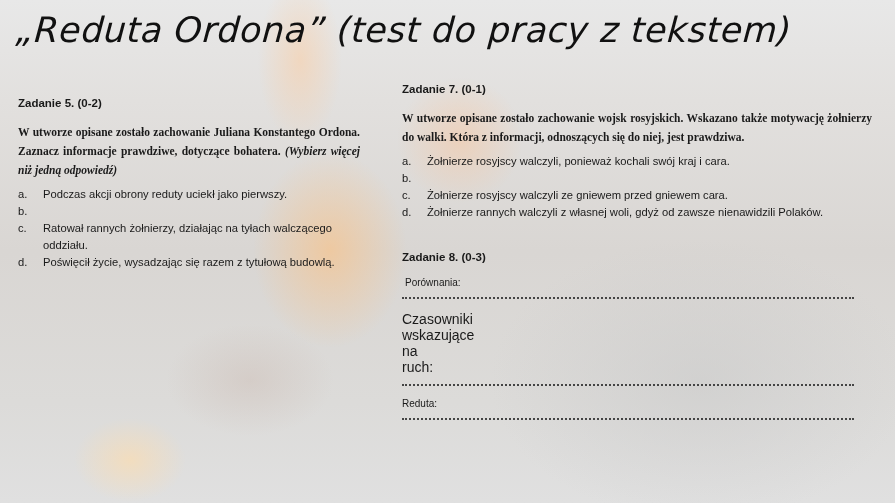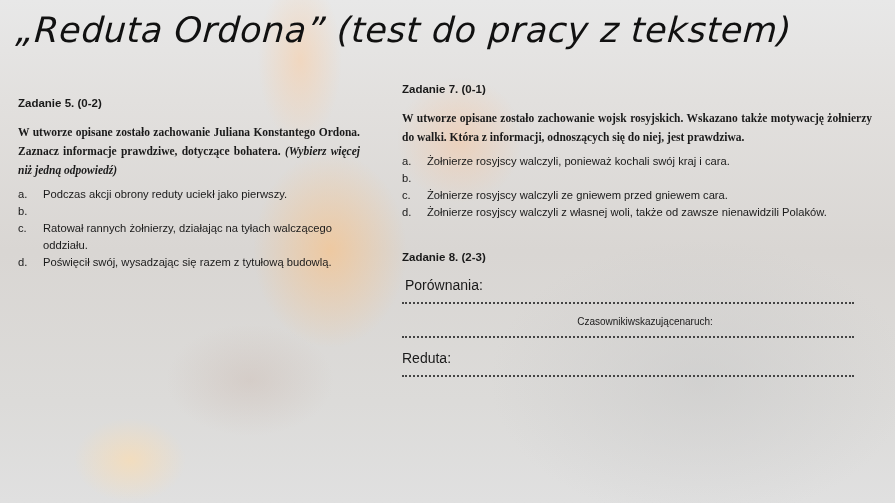--- a/index.html
+++ b/index.html
@@ -45,23 +45,23 @@
     .opts { list-style: none; font-size: 11.2px; line-height: 17px; }
     .opts li { display: flex; }
     .opts .letter { width: 25px; flex-shrink: 0; }
     .dots {
       height: 17px; border-bottom: 2px dotted #444; width: 342px;
       margin-bottom: 0; position: relative; top: -6px;
     }
     .t6 { margin-top: 40px; }
     .t8 { margin-top: 30px; }
     .t8 .dots { width: 452px; }
-    .field-label { font-size: 14px; margin-top: 6px; }
+    .field-label { font-size: 10px; margin-top: 6px; }
     .justify-row {
-      display: flex; justify-content: center; font-size: 10px; width: 486px; margin-top: 16px;
+      display: flex; justify-content: center; font-size: 14px; width: 486px; margin-top: 16px; flex-direction: column;
     }
   </style>
 </head>
 <body>
 
 <div class="bg"></div>
 
 <h1 class="title">„Reduta Ordona” (test do pracy z tekstem)</h1>
 
 <div class="col col-left">
@@ -75,21 +75,21 @@
         </li>
       <li>
           <span class="letter">b.</span>
         </li>
       <li>
           <span class="letter">c.</span>
           <span>Ratował rannych żołnierzy, działając na tyłach walczącego oddziału.</span>
         </li>
       <li>
           <span class="letter">d.</span>
-          <span>Poświęcił swój, wysadzając się razem z tytułową budowlą.</span>
+          <span>Poświęcił życie, wysadzając się razem z tytułową budowlą.</span>
         </li>
     </ul>
   </section>
 
 </div>
 
 <div class="col col-right">
   <section>
     <div class="task-title">Zadanie 7. (0-1)</div>
     <p class="task-q">W utworze opisane zostało zachowanie wojsk rosyjskich. Wskazano także motywację żołnierzy do walki. Która z informacji, odnoszących się do niej, jest prawdziwa.</p>
@@ -100,27 +100,27 @@
         </li>
       <li>
           <span class="letter">b.</span>
         </li>
       <li>
           <span class="letter">c.</span>
           <span>Żołnierze rosyjscy walczyli ze gniewem przed gniewem cara.</span>
         </li>
       <li>
           <span class="letter">d.</span>
-          <span>Żołnierze rosyjscy walczyli z własnej woli, także od zawsze nienawidzili Polaków.</span>
+          <span>Żołnierze rannych walczyli z własnej woli, gdyż od zawsze nienawidzili Polaków.</span>
         </li>
     </ul>
   </section>
 
   <section class="t8">
-    <div class="task-title">Zadanie 8. (2-3)</div>
+    <div class="task-title">Zadanie 8. (0-3)</div>
     <div class="field-label" style="margin-left:3px;margin-top:10px">Porównania:</div>
     <div class="dots"></div>
     <div class="justify-row" style="margin-top:6px">
       <span>Czasowniki</span>
       <span>wskazujące</span>
       <span>na</span>
       <span>ruch:</span>
     </div>
     <div class="dots"></div>
     <div class="field-label" style="margin-top:6px">Reduta:</div>

